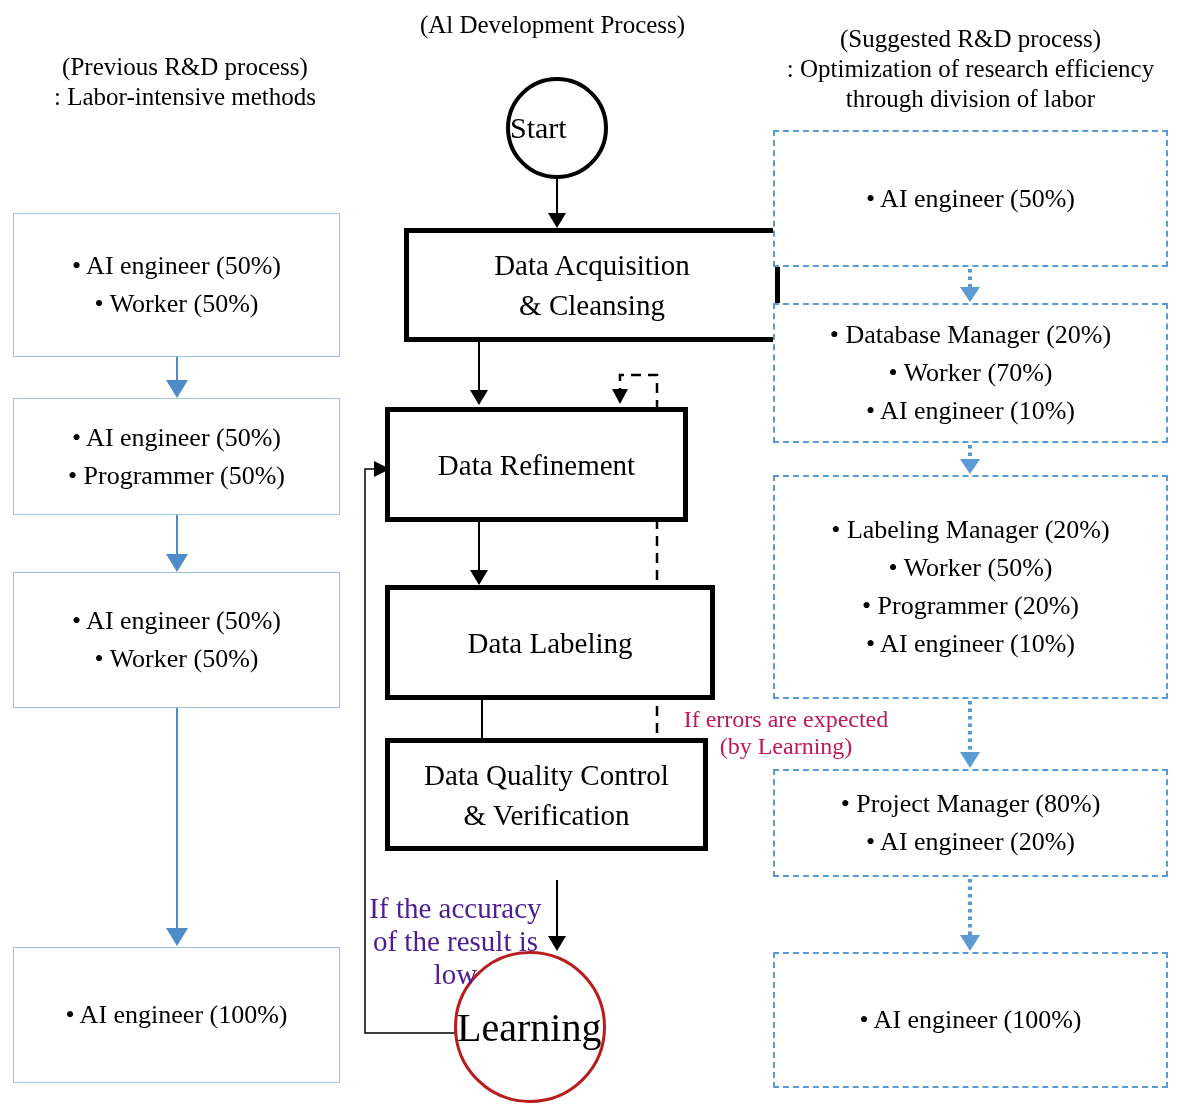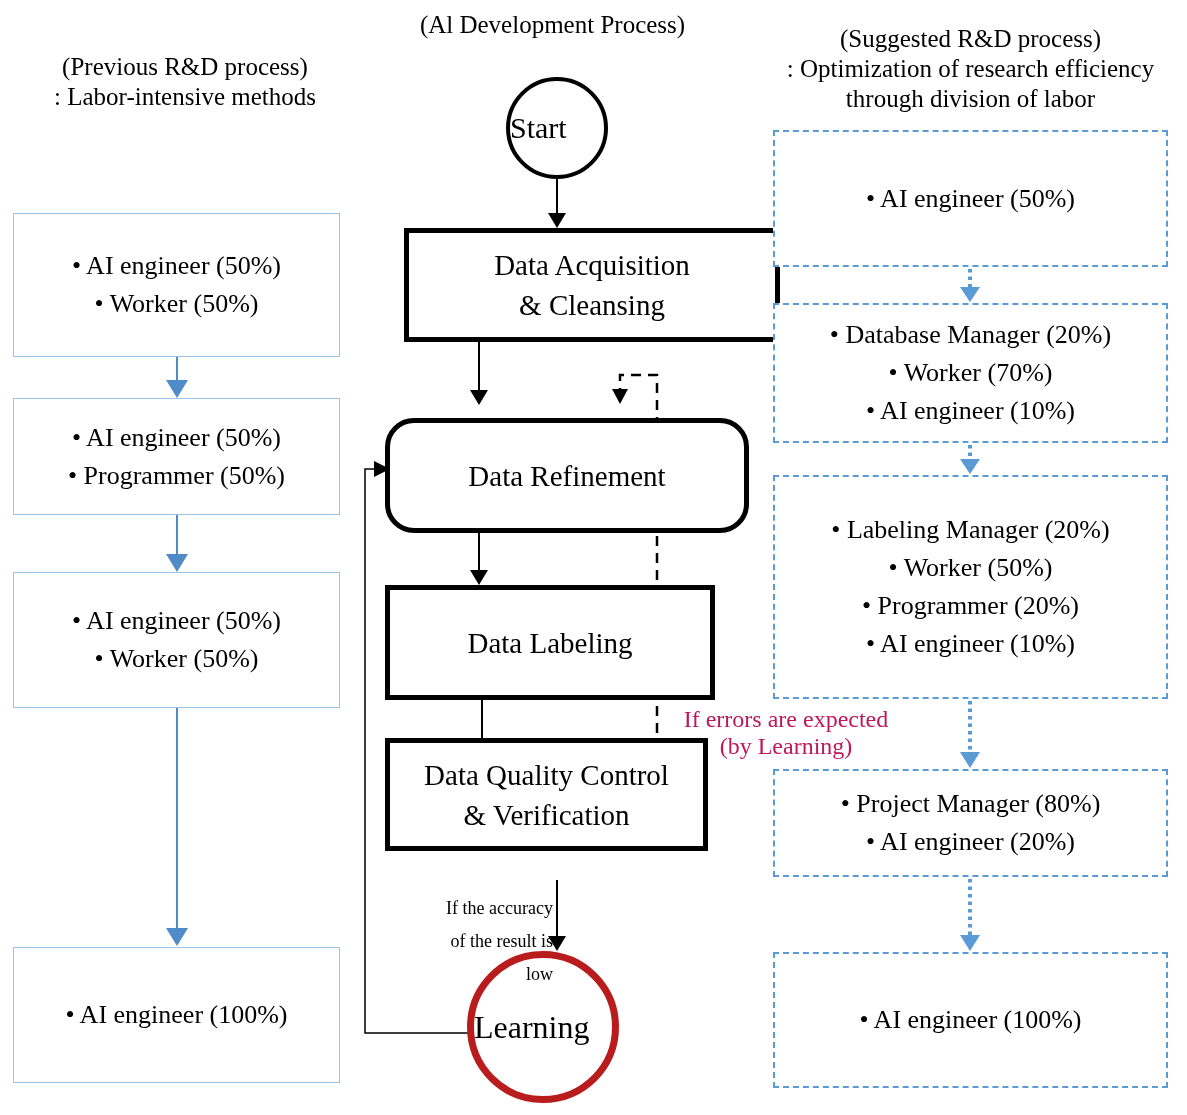--- a/index.html
+++ b/index.html
@@ -66,24 +66,23 @@
     text-align: center;
     z-index: 2;
     background: transparent;
   }
   .note-error {
     font-size: 24px;
     line-height: 27px;
     color: #be185d;
   }
   .note-accuracy {
-    font-size: 18px;
+    font-size: 29px;
     line-height: 33px;
-    color: #000000;
-    text-align: right;
+    color: #4c1d95;
   }
 </style>
 </head>
 <body>
 
 <svg id="connector-layer" viewBox="0 0 1187 1115" xmlns="http://www.w3.org/2000/svg">
 
   <g>
     <line x1="177" y1="357" x2="177" y2="381" stroke="#4F8BC9" stroke-width="2"></line>
     <polygon points="166,380 188,380 177,398" fill="#4F8BC9"></polygon>
@@ -182,34 +181,34 @@
 
 <div class="circle" style="left:506px; top:77px; width:102px; height:102px; border:4px solid #000; font-size:30px;">
   <div>Start</div>
 </div>
 
 <div class="box cbox" style="left:404px; top:228px; width:376px; height:114px;">
   <div>Data Acquisition</div>
   <div>&amp; Cleansing</div>
 </div>
 
-<div class="box cbox" style="left:385px; top:418px; width:364px; height:115px;border-radius:29px;">
+<div class="box cbox" style="left:385px; top:407px; width:303px; height:115px;">
   <div>Data Refinement</div>
 </div>
 
 <div class="box cbox" style="left:385px; top:585px; width:330px; height:115px;">
   <div>Data Labeling</div>
 </div>
 
 <div class="box cbox" style="left:385px; top:738px; width:323px; height:113px;">
   <div>Data Quality Control</div>
   <div>&amp; Verification</div>
 </div>
 
-<div class="circle" style="left:467px; top:951px; width:152px; height:152px; border:7px solid #b91c1c; font-size:32px;">
+<div class="circle" style="left:454px; top:951px; width:152px; height:152px; border:3px solid #b91c1c; font-size:40px;">
   <div>Learning</div>
 </div>
 
 <div class="note note-error" style="left:650px; top:706px; width:272px;">
   <div>If errors are expected</div>
   <div>(by Learning)</div>
 </div>
 
 <div class="note note-accuracy" style="left:358px; top:892px; width:195px;">
   <div>If the accuracy</div>

